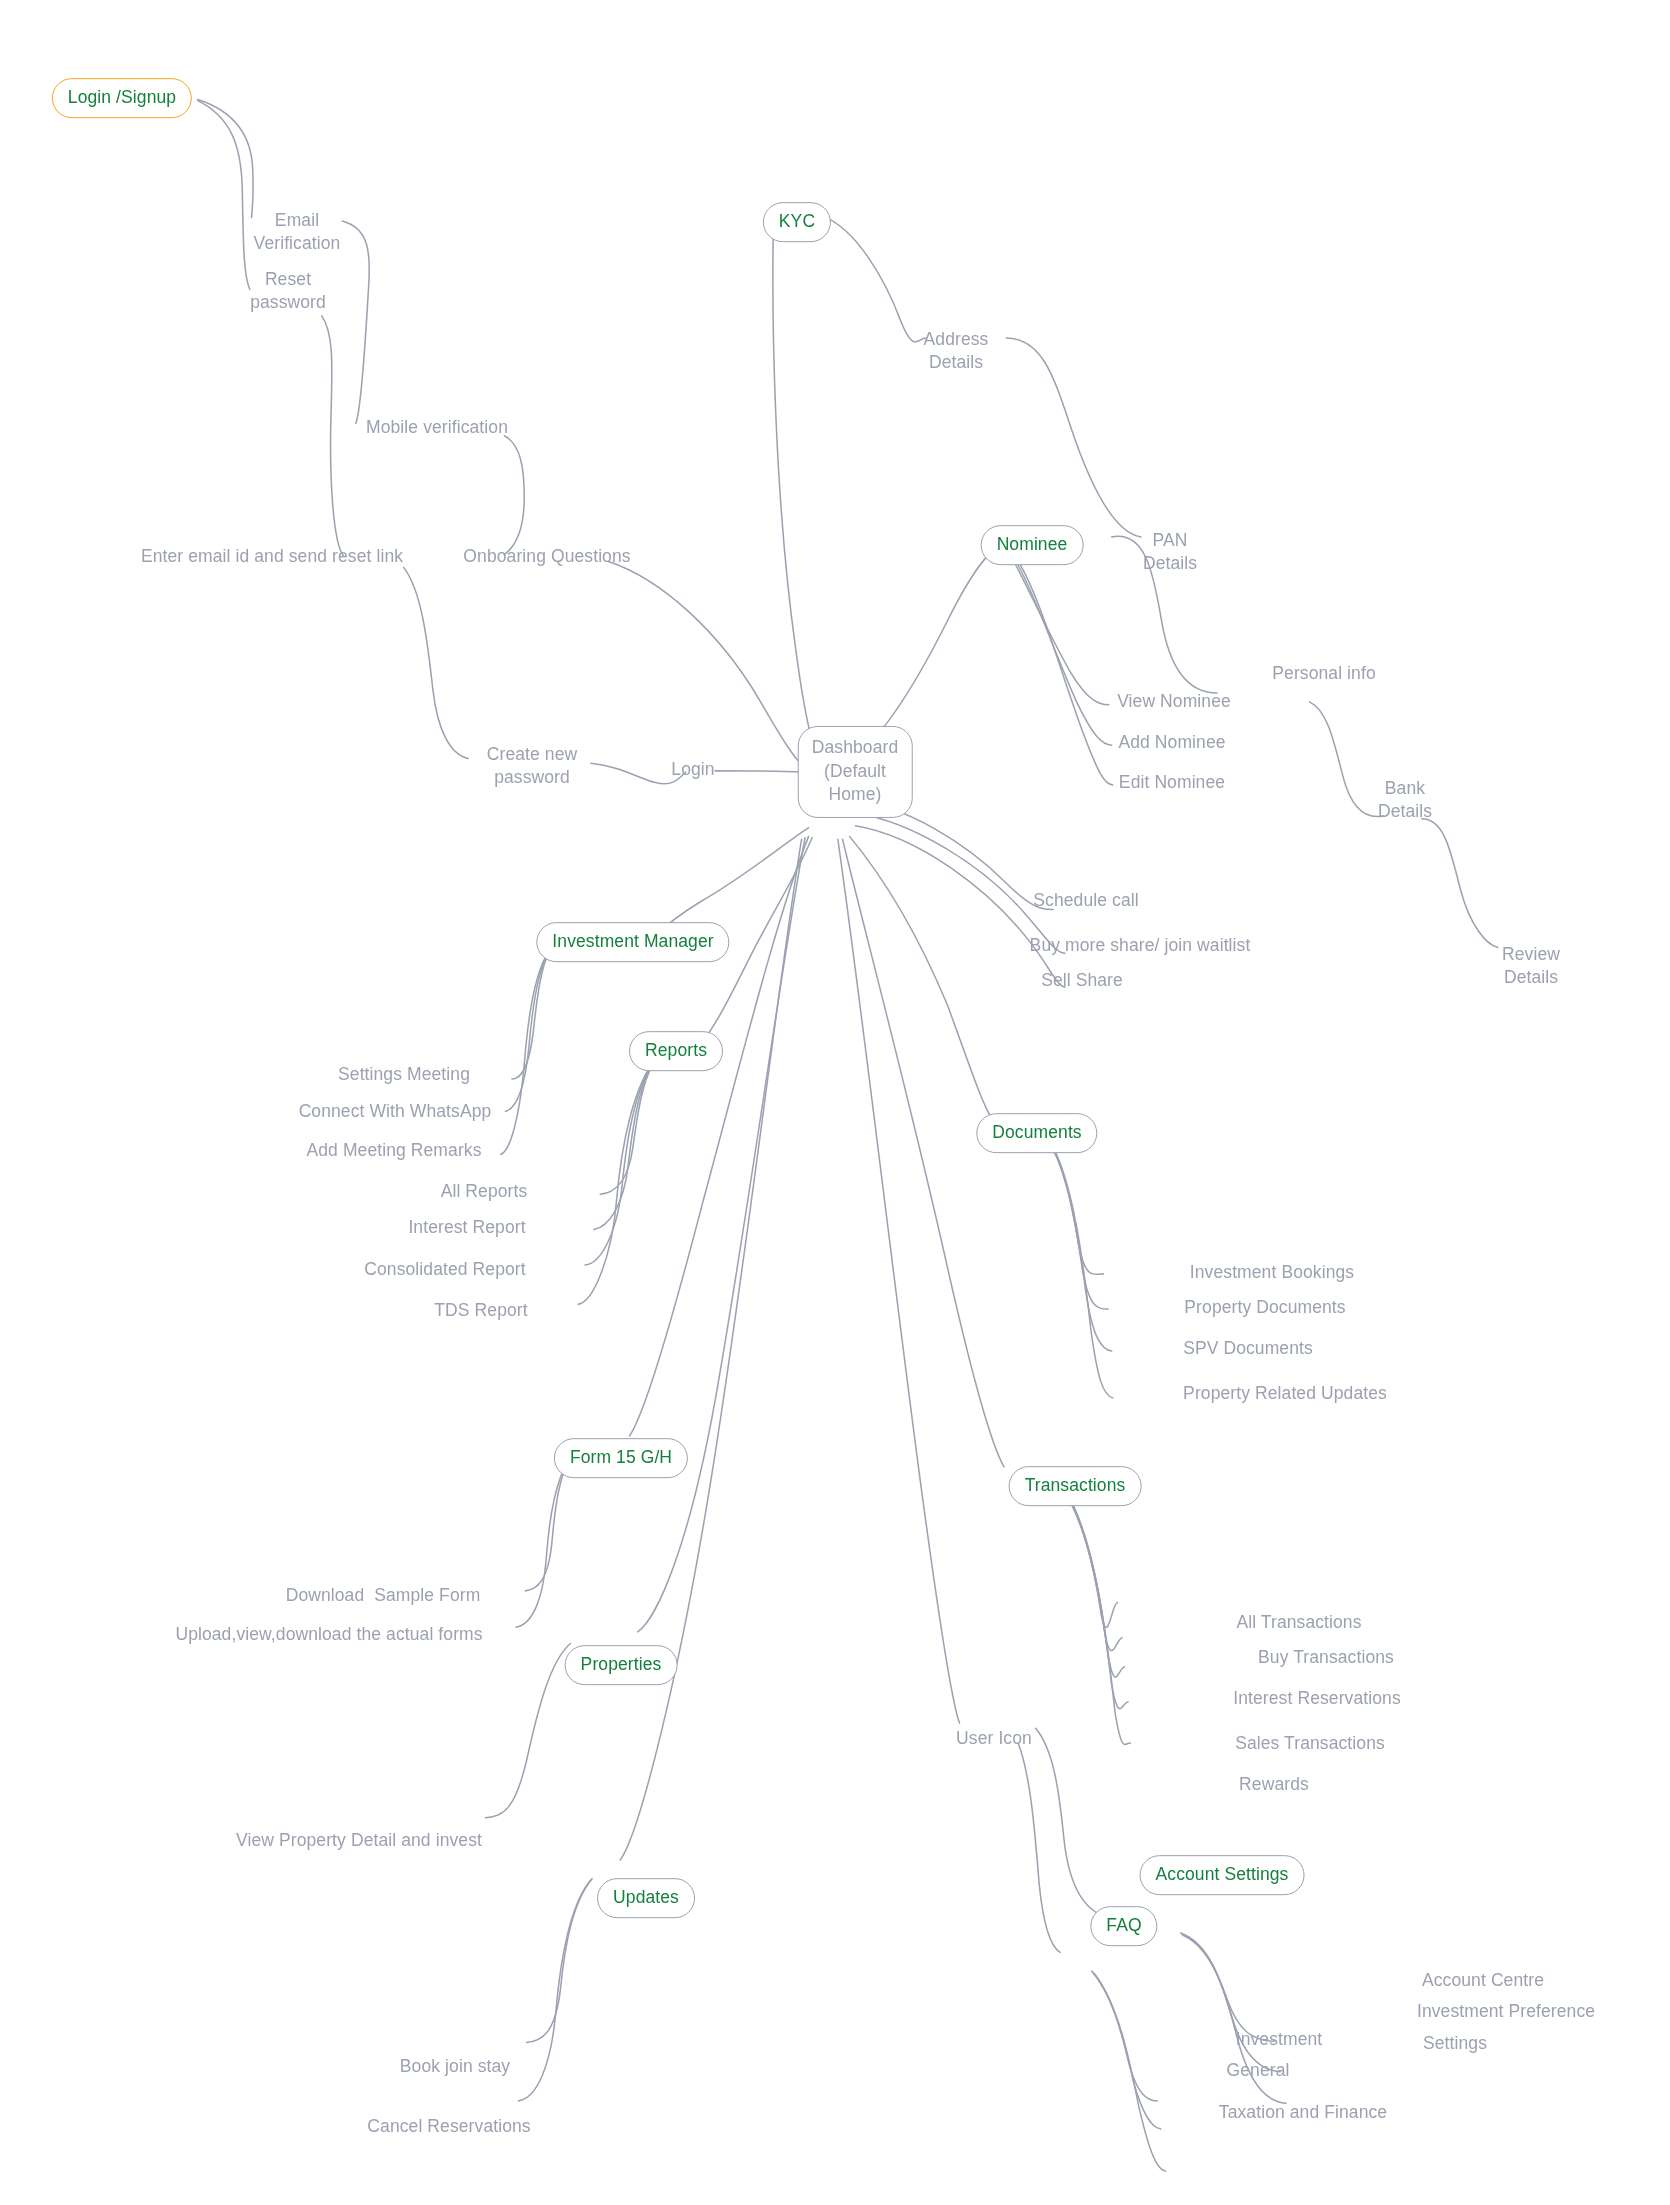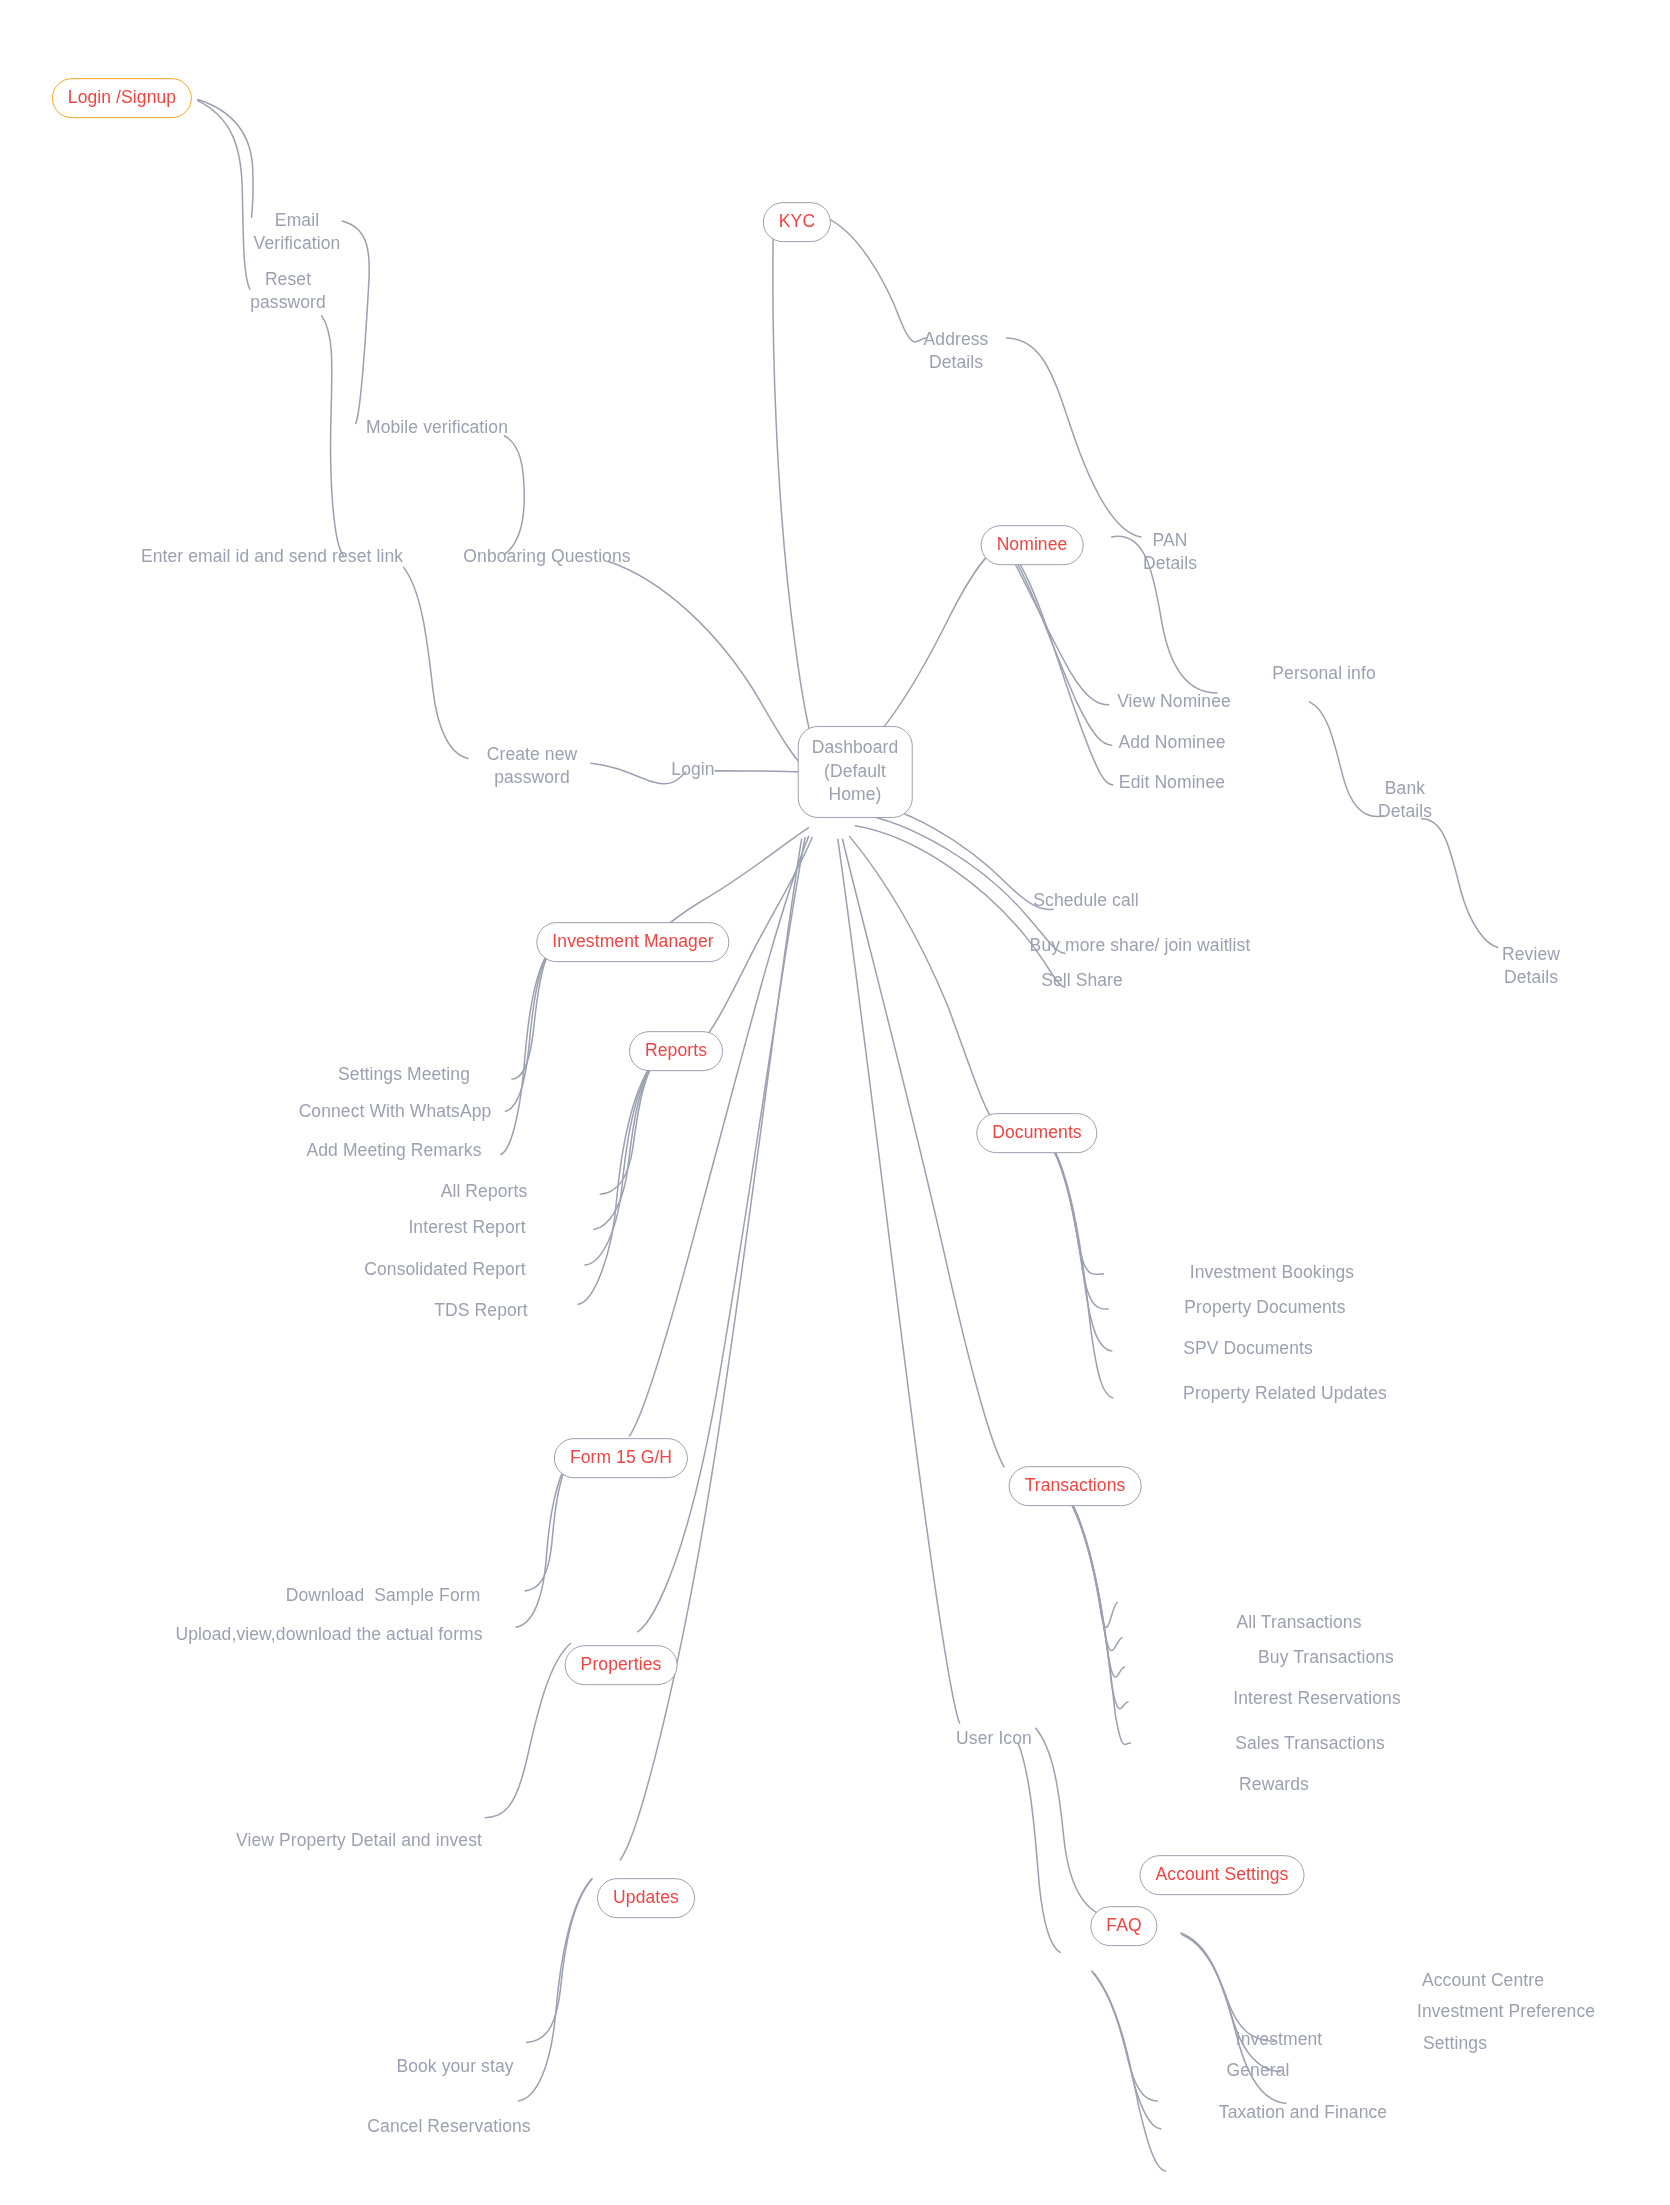--- a/index.html
+++ b/index.html
@@ -34,21 +34,21 @@
     line-height: 26px;
     white-space: pre;
     text-align: center;
     letter-spacing: 0.1px;
   }
   .node.pill {
     border: 1.5px solid #9ba1b0;
     border-radius: 584px;
     padding: 5.3px 15px 6.4px 15px;
     background: #ffffff;
-    color: #ef4444;
+    color: #15803d;
   }
   .node.root {
     border: 1.5px solid #9ba1b0;
     border-radius: 20px;
     padding: 9.4px 13px 10.5px 13px;
     background: #ffffff;
     line-height: 23.4px;
   }
   .node.accent {
     border-color: #f5a623;
@@ -291,18 +291,18 @@
   <div class="node pill" style="left:1124px; top:1926px;">FAQ</div>
 
   <div class="node leaf" style="left:1279px; top:2039px;">Investment</div>
 
   <div class="node leaf" style="left:1258px; top:2070px;">General</div>
 
   <div class="node leaf" style="left:1303px; top:2112px;">Taxation and Finance</div>
 
   <div class="node pill" style="left:646px; top:1898px;">Updates</div>
 
-  <div class="node leaf" style="left:455px; top:2066px;">Book your stay</div>
+  <div class="node leaf" style="left:455px; top:2066px;">Book join stay</div>
 
   <div class="node leaf" style="left:449px; top:2126px;">Cancel Reservations</div>
 
 </div>
 
 
 </body></html>

